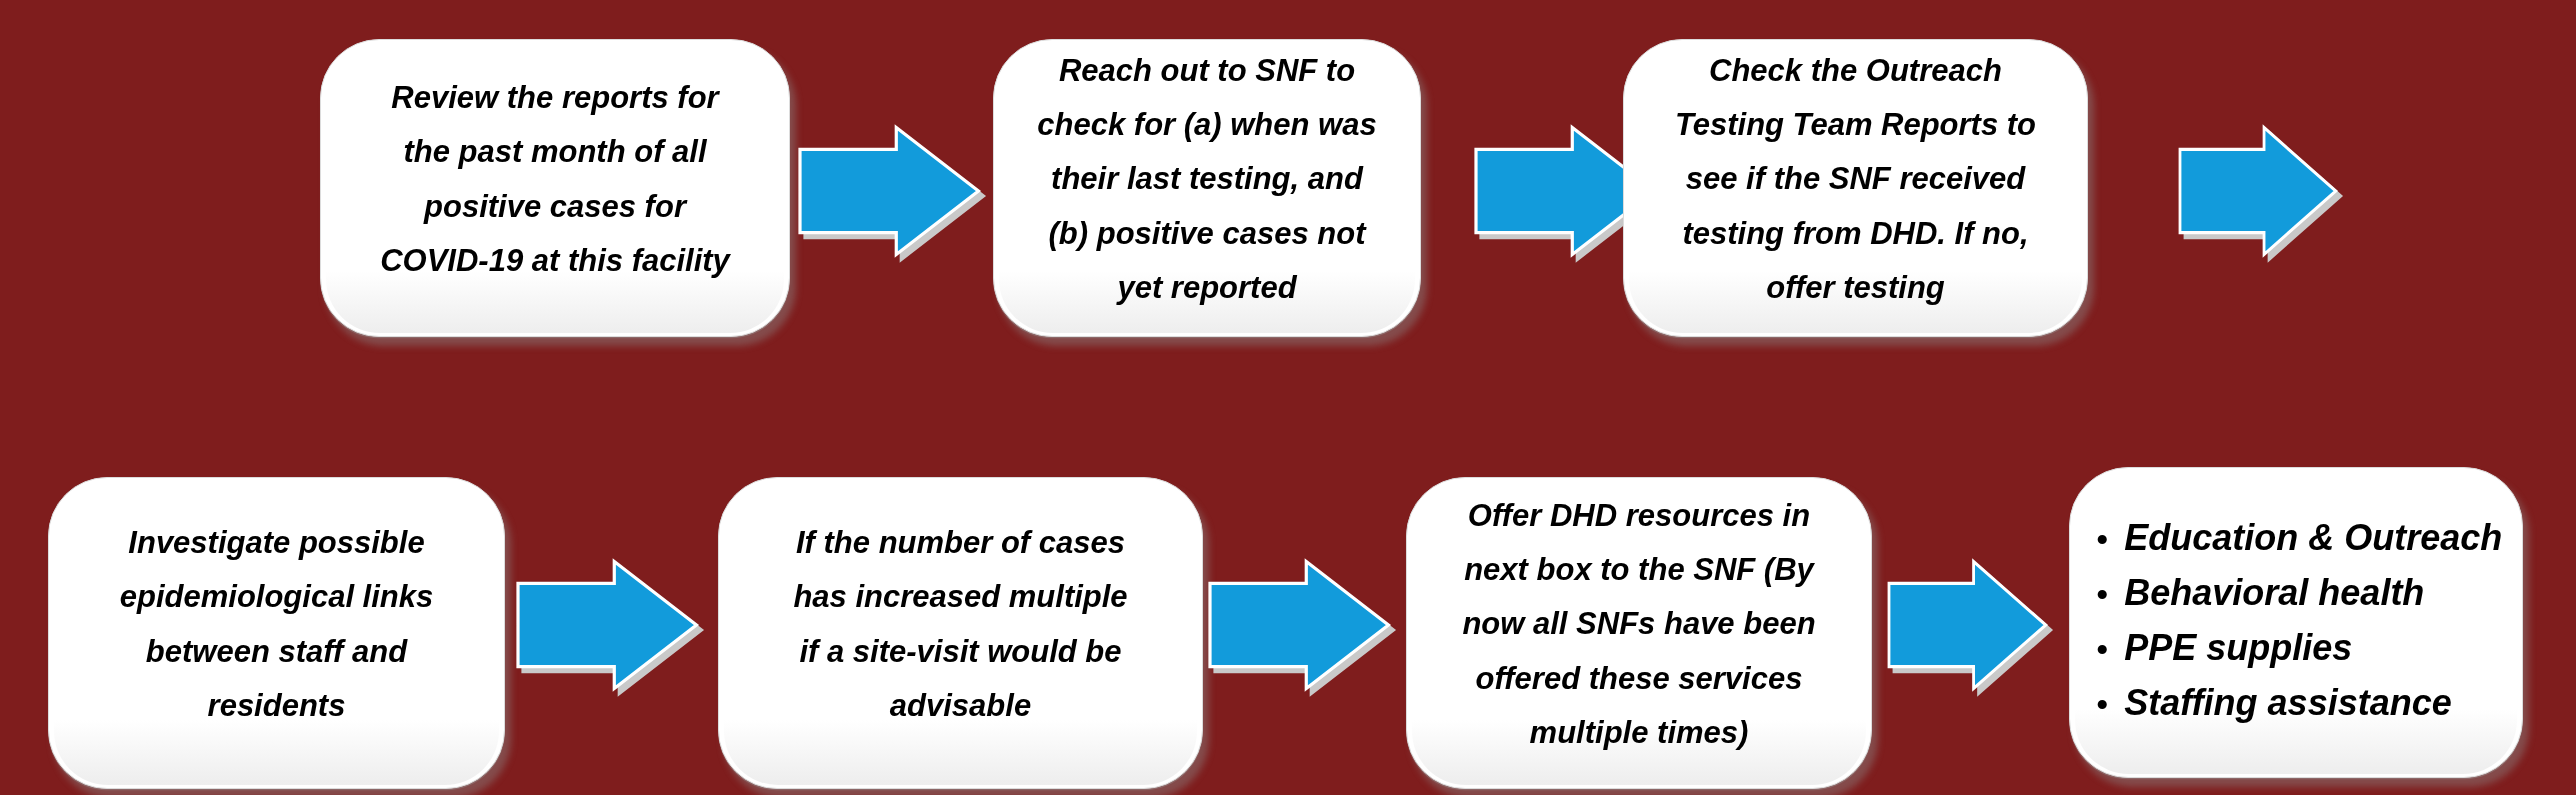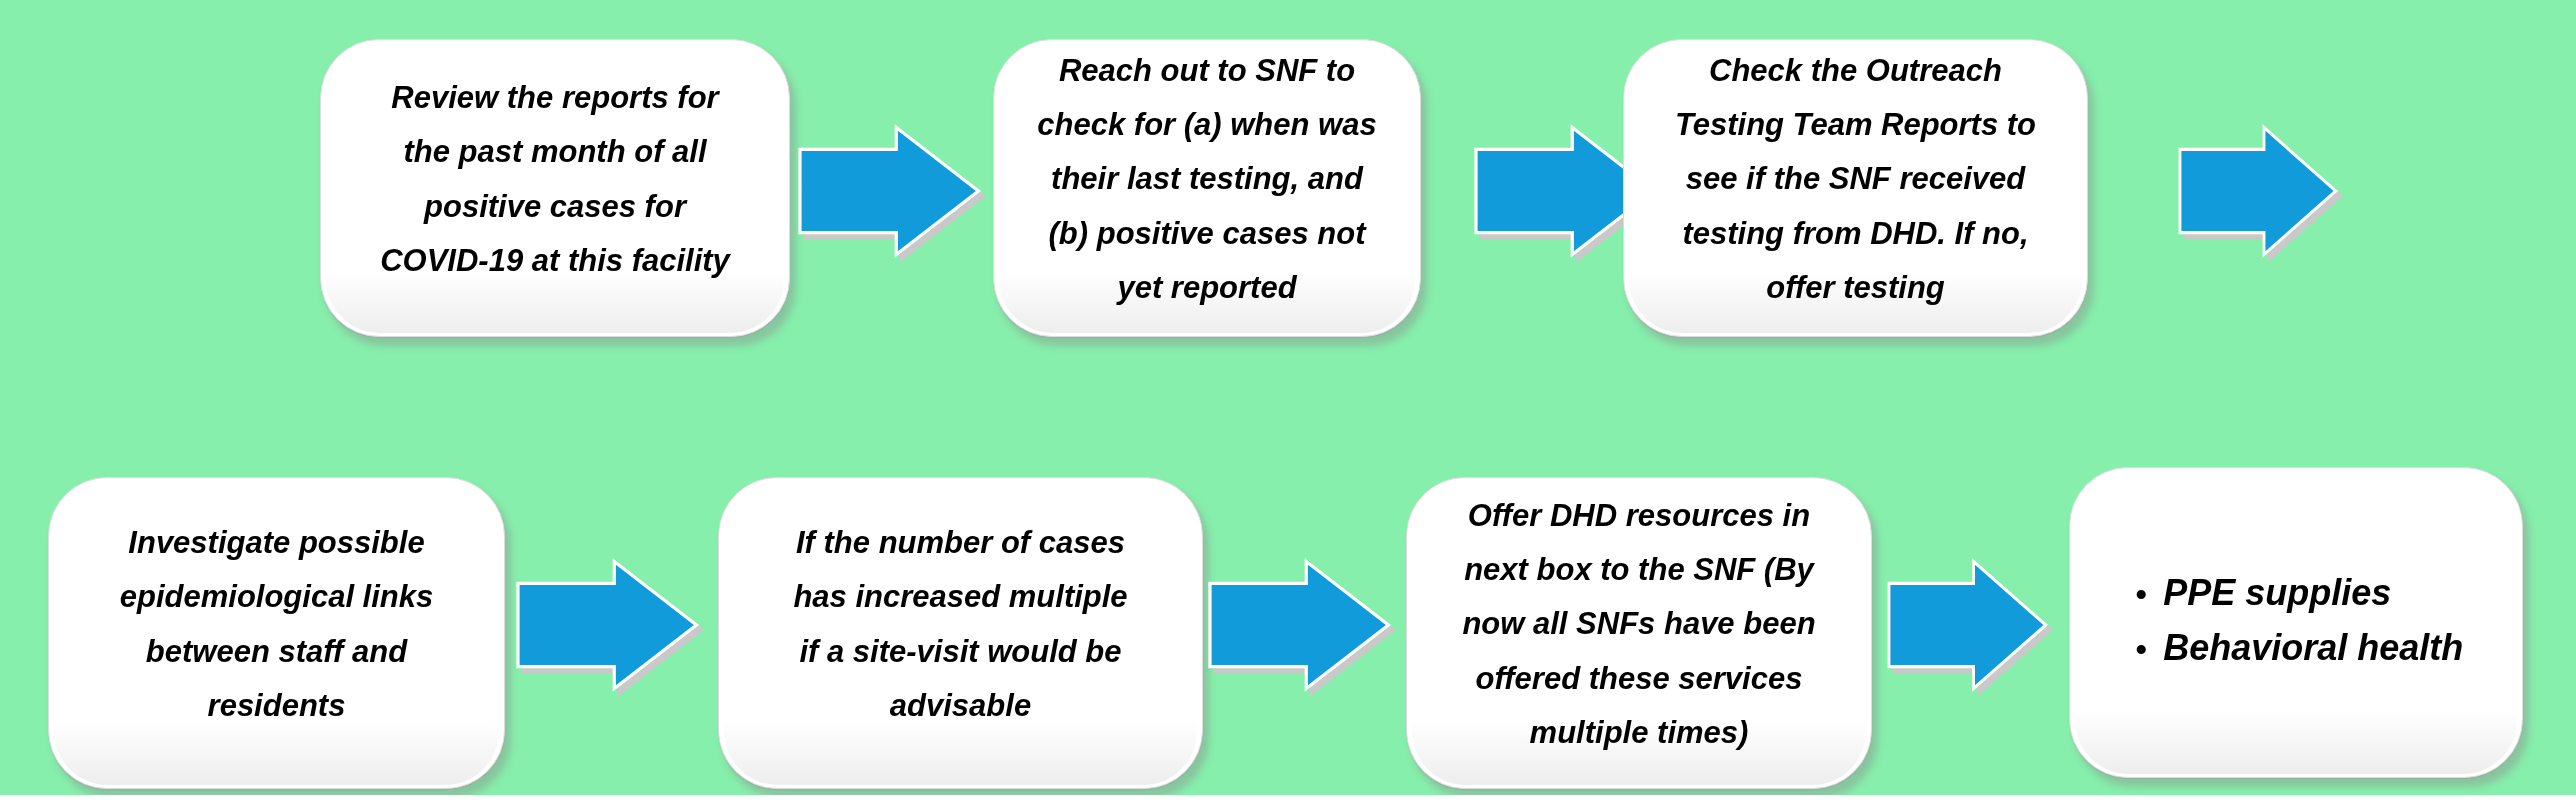--- a/index.html
+++ b/index.html
@@ -4,21 +4,21 @@
 <style>
   html, body {
     margin: 0;
     padding: 0;
     background: #ffffff;
   }
   .canvas {
     position: relative;
     width: 2576px;
     height: 795px;
-    background: #86efac;
+    background: #7f1d1d;
     overflow: hidden;
     font-family: "Liberation Sans", sans-serif;
   }
 
   
   .box {
     position: absolute;
     background: var(--box-fill, #ffffff);
     border: 1.9px solid var(--box-border, #dcdcdc);
     border-radius: 59px;
@@ -175,20 +175,22 @@
 offered these services
 multiple times)</div>
     </div>
 
     <svg class="arrow a6" viewBox="0 0 282 205" preserveAspectRatio="none" aria-hidden="true">
       <polygon points="0,38 150,38 150,4 278,102.5 150,201 150,167 0,167"></polygon>
     </svg>
 
     <div class="box b7">
       <ul class="resource-list">
+        <li><span class="bullet-dot">•</span><span>Education &amp; Outreach</span></li>
+        <li><span class="bullet-dot">•</span><span>Behavioral health</span></li>
         <li><span class="bullet-dot">•</span><span>PPE supplies</span></li>
-        <li><span class="bullet-dot">•</span><span>Behavioral health</span></li>
+        <li><span class="bullet-dot">•</span><span>Staffing assistance</span></li>
       </ul>
     </div>
   </div>
 
 </div>
 
 
 </body></html>

